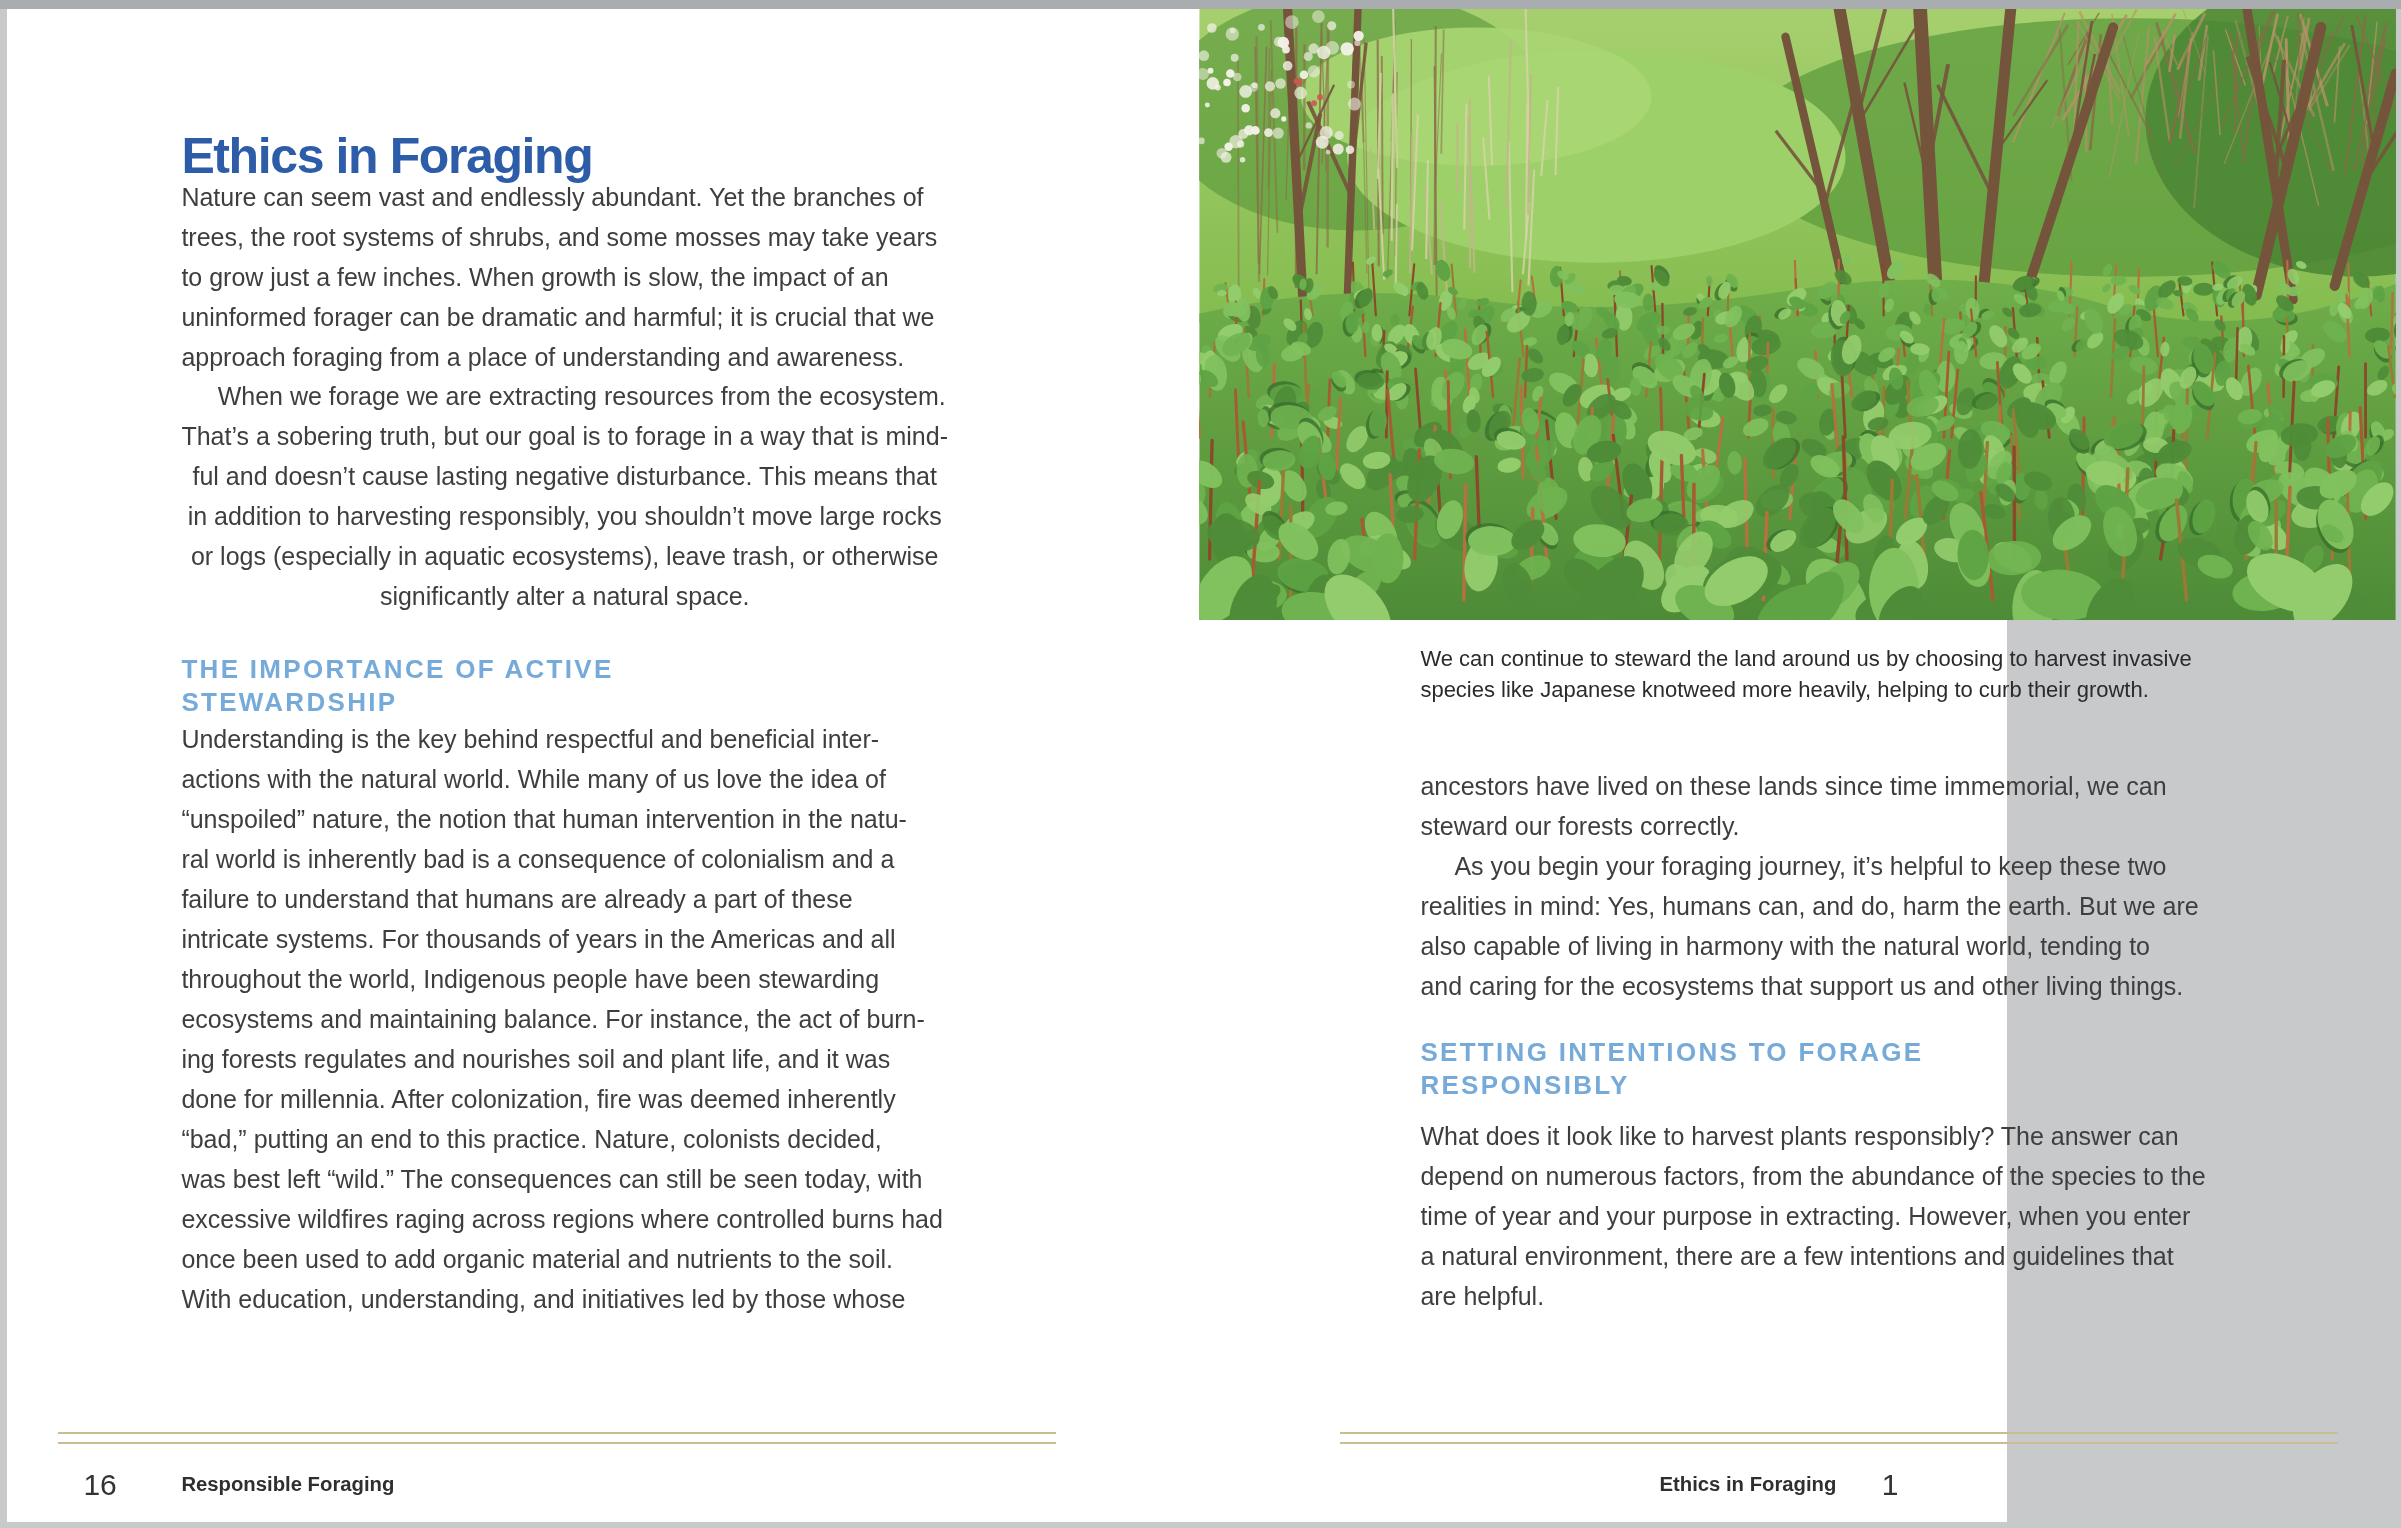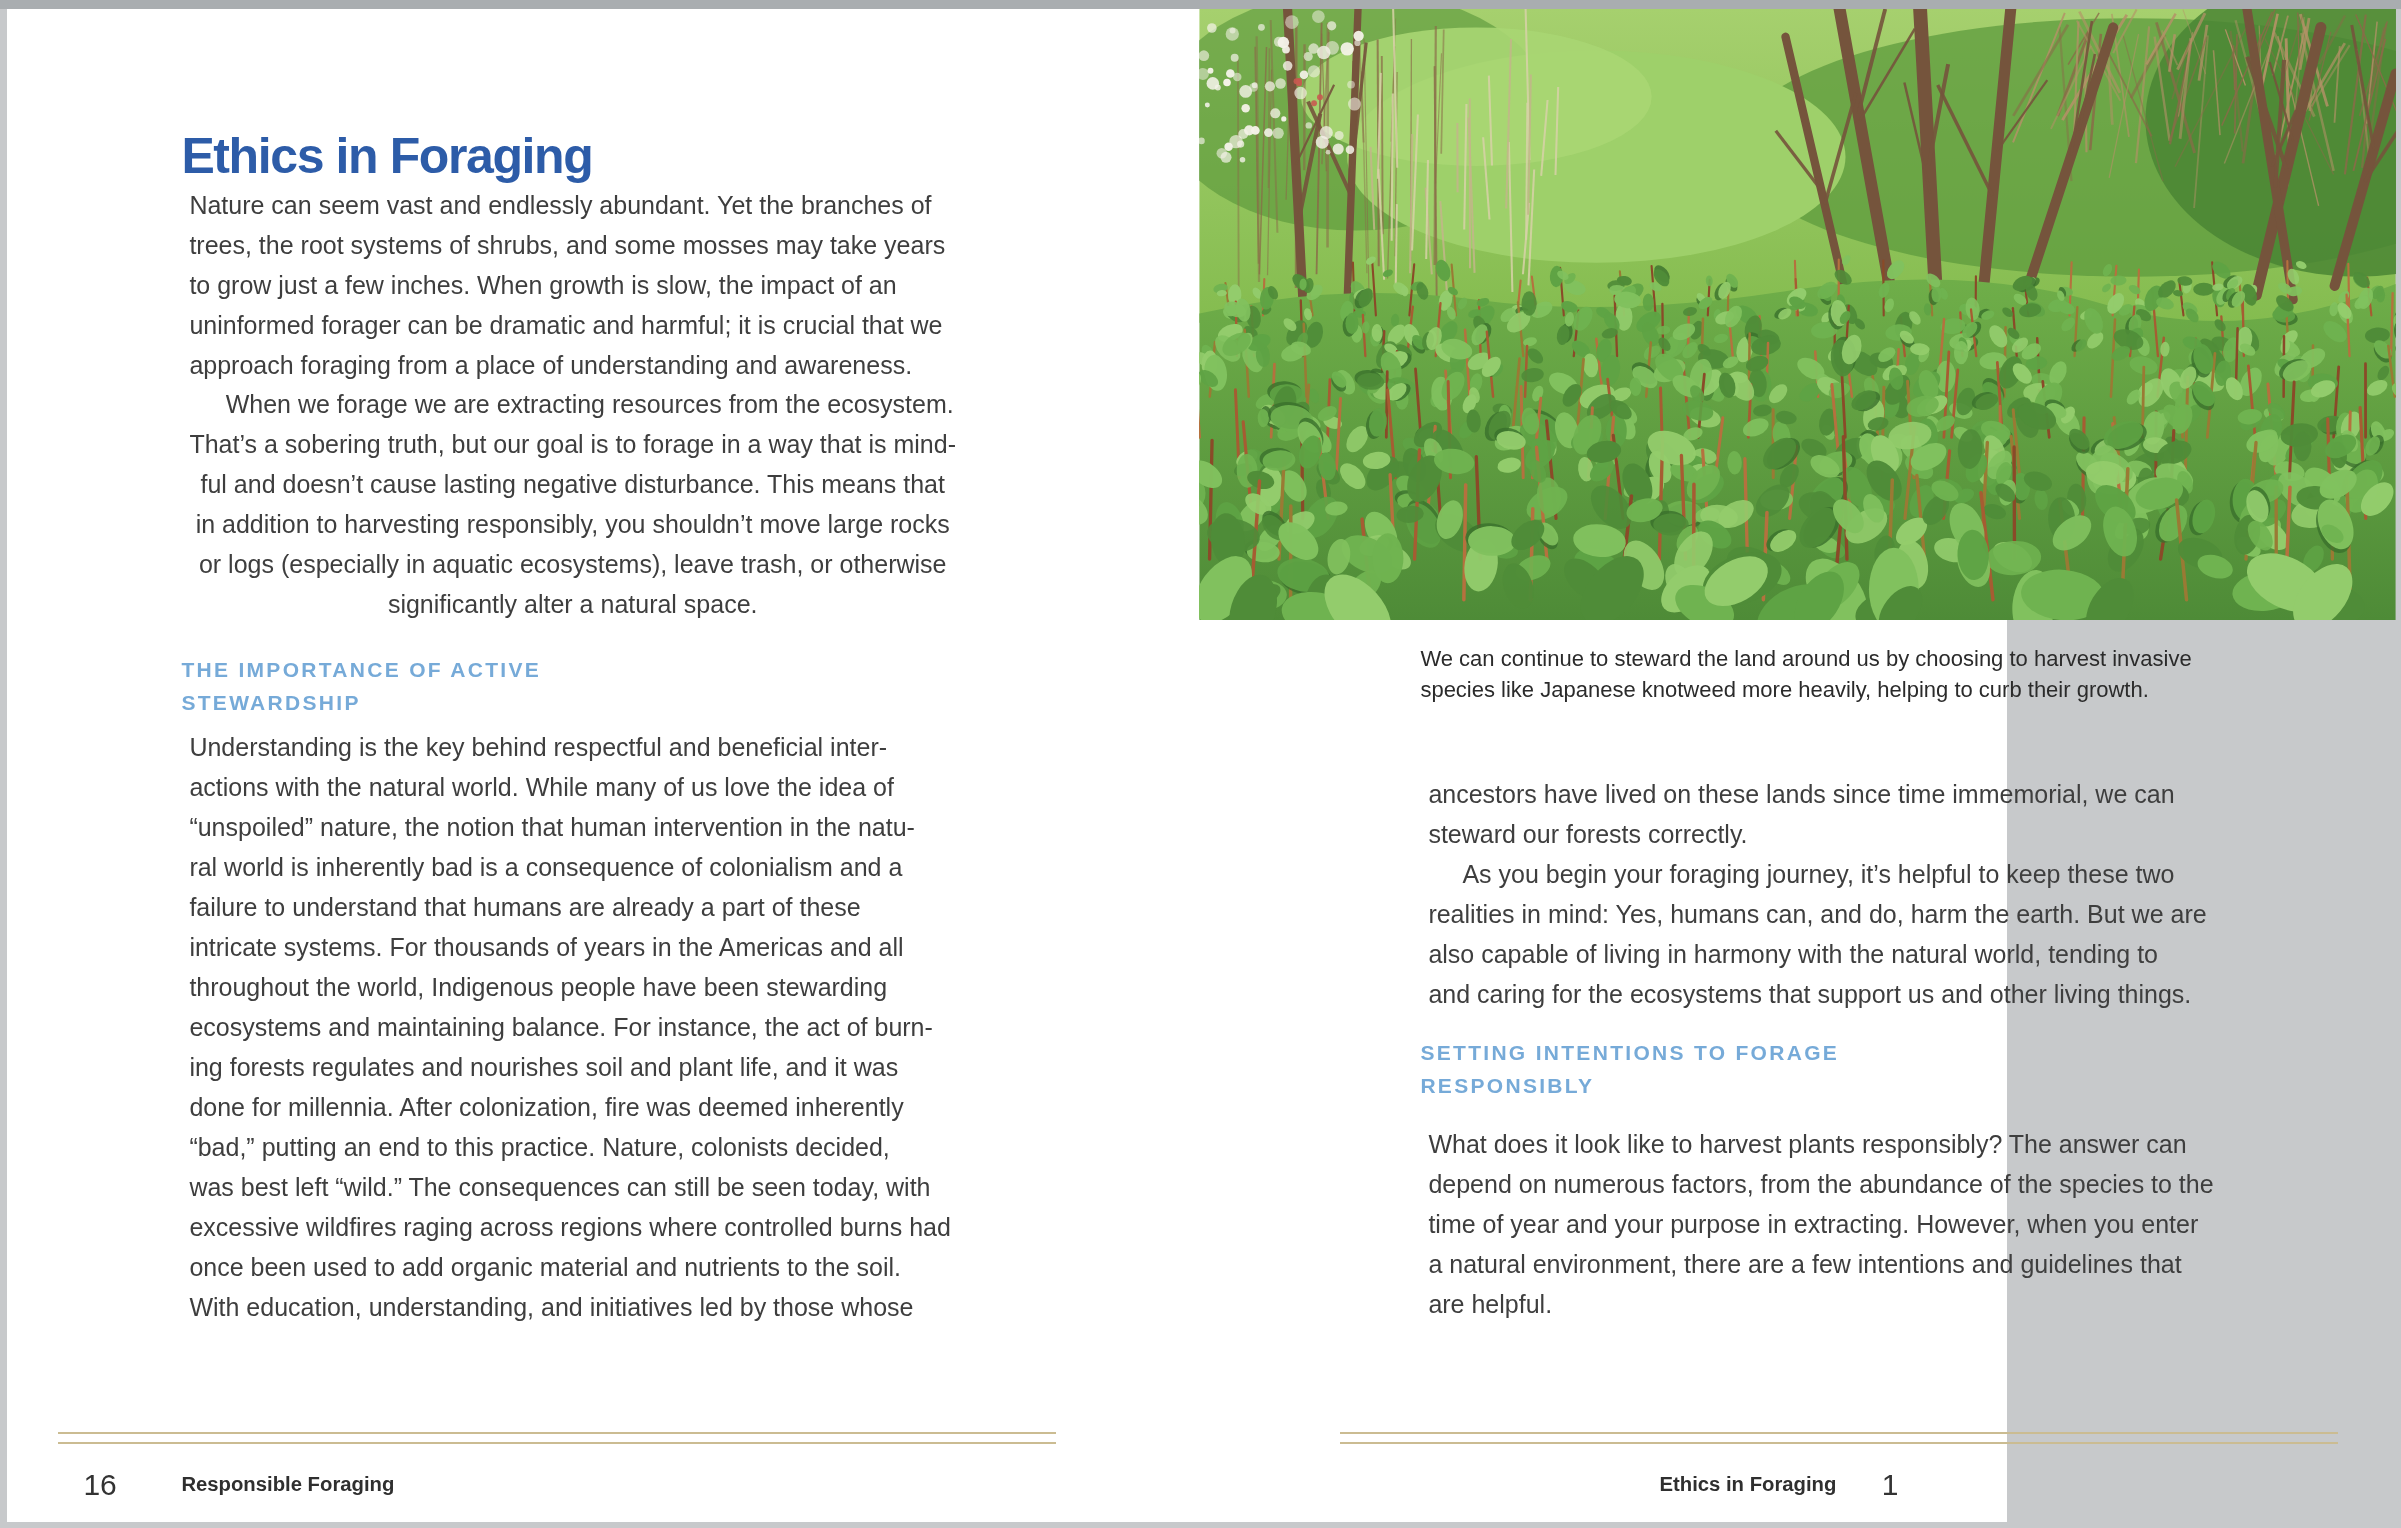--- a/index.html
+++ b/index.html
@@ -15,25 +15,25 @@
     background:var(--page-white,#ffffff);
   }
   .abs{position:absolute;}
   .lines{white-space:pre;}
   .page-title{
     font-size:50px;font-weight:bold;letter-spacing:-1.4px;
     color:var(--title-blue,#2d5ca8);margin:0;
   }
   .body-par{
     font-size:25px;line-height:40px;color:var(--body-text,#3e3e3e);
-    margin:8px;
+    margin:0;
   }
   .indent{text-indent:34px;}
   .sec-head{
-    font-size:21px;line-height:33px;font-weight:bold;letter-spacing:2.3px;
+    font-size:26px;line-height:33px;font-weight:bold;letter-spacing:2.3px;
     color:var(--heading-blue,#76aad8);margin:0;
   }
   .photo{margin:0;padding:0;line-height:0;}
   .caption{
     font-size:22px;line-height:30.5px;font-weight:normal;
     color:var(--caption-text,#2b2b2b);margin:0;
   }
   .rule{
     height:12px;box-sizing:border-box;
     border-top:2.8px solid var(--footer-rule-gold,#cbbc92);

